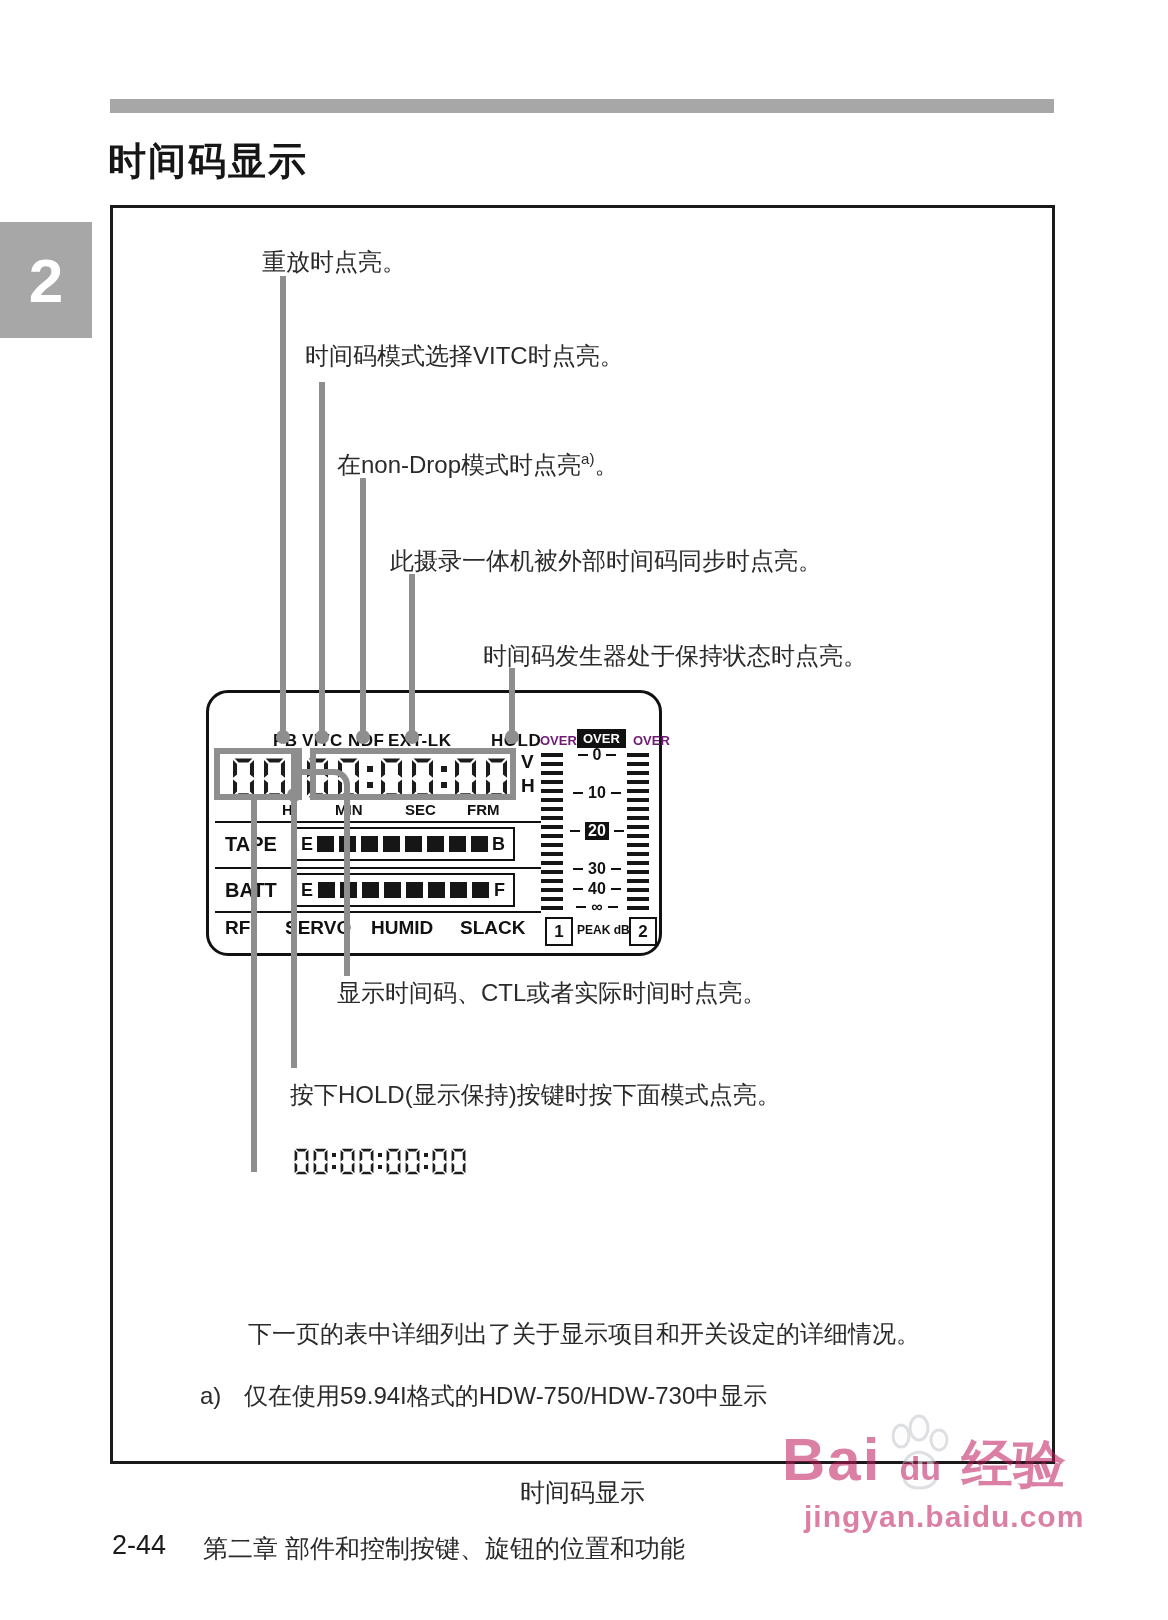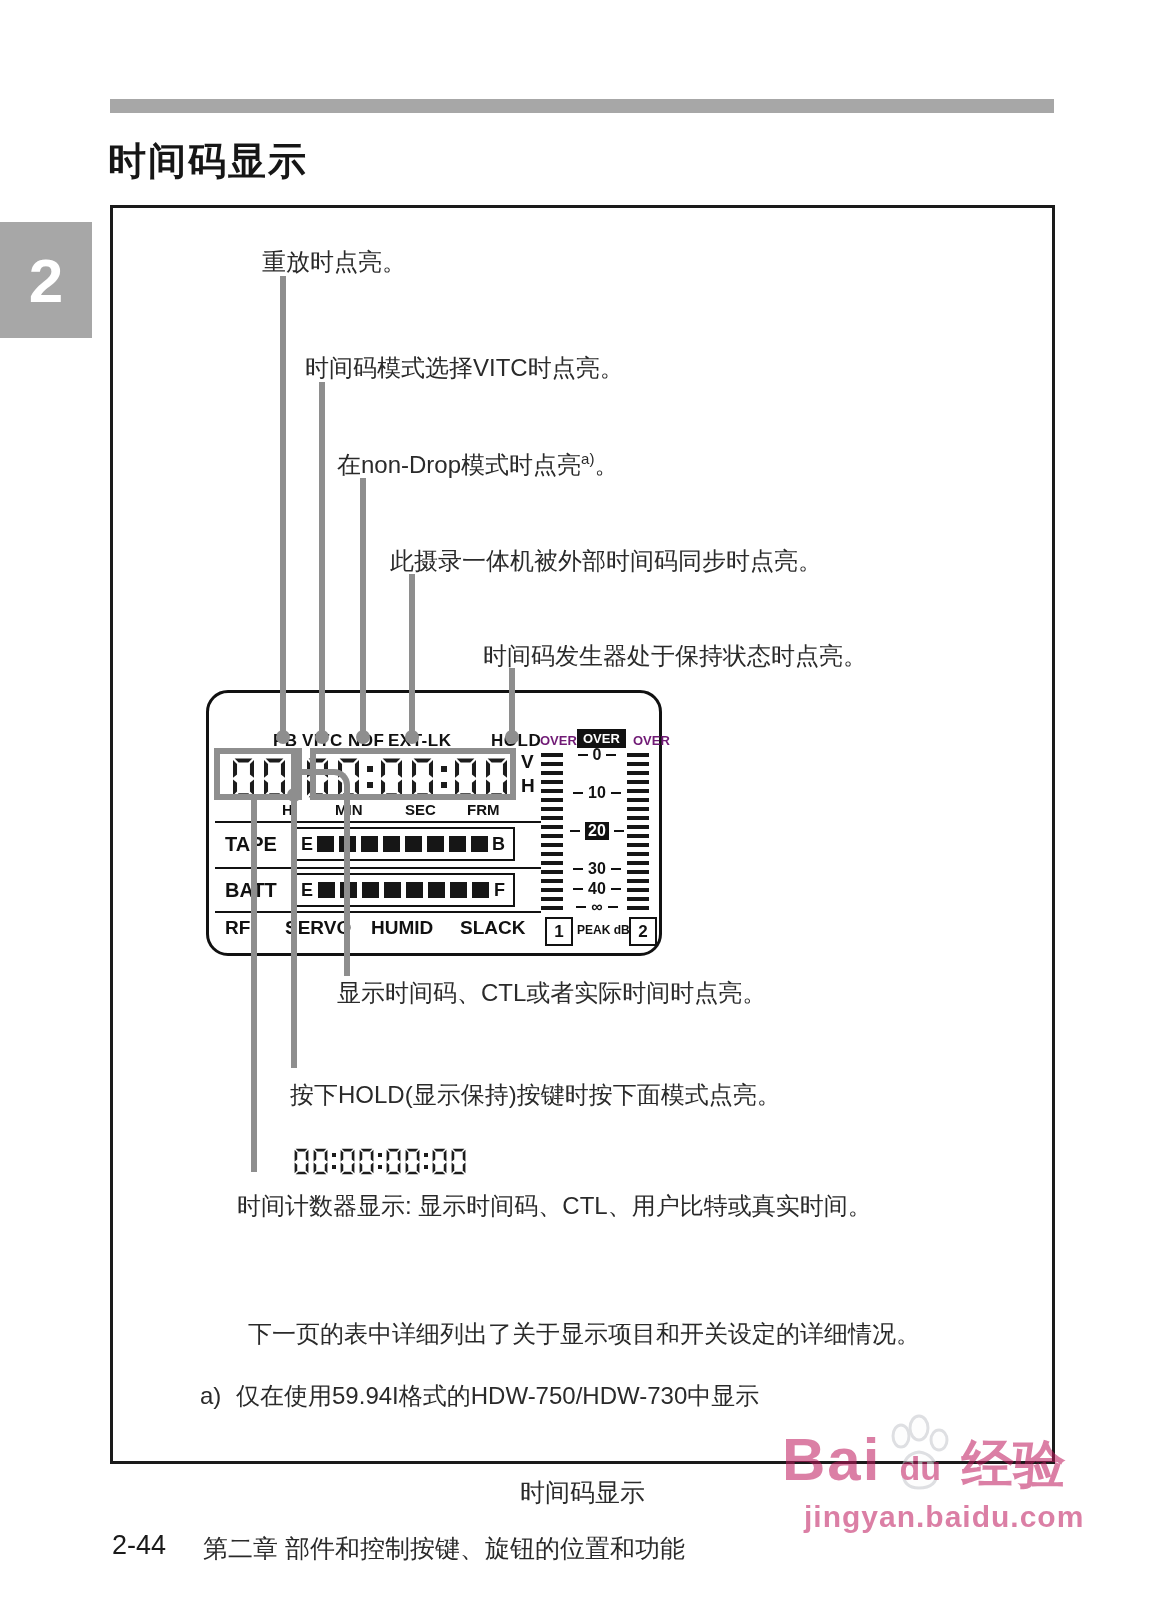--- a/index.html
+++ b/index.html
@@ -86,21 +86,21 @@
 
   <div class="abs topbar"></div>
   <div class="abs chapter-tab">
     <span>2</span>
   </div>
   <div class="abs title nowrap">时间码显示</div>
 
   <div class="abs main-box"></div>
 
   <div class="abs callout" style="left:262px;top:246px;">重放时点亮。</div>
-  <div class="abs callout" style="left:305px;top:352px;">时间码模式选择VITC时点亮。</div>
+  <div class="abs callout" style="left:305px;top:340px;">时间码模式选择VITC时点亮。</div>
   <div class="abs callout" style="left:337px;top:449px;"><span>在non-Drop模式时点亮</span><sup>a)</sup><span>。</span></div>
   <div class="abs callout" style="left:390px;top:545px;">此摄录一体机被外部时间码同步时点亮。</div>
   <div class="abs callout" style="left:483px;top:640px;">时间码发生器处于保持状态时点亮。</div>
 
   <div class="abs gline" style="left:280px;top:276px;height:462px;"></div>
   <div class="abs gline" style="left:319px;top:382px;height:356px;"></div>
   <div class="abs gline" style="left:360px;top:478px;height:260px;"></div>
   <div class="abs gline" style="left:409px;top:574px;height:164px;"></div>
   <div class="abs gline" style="left:509px;top:668px;height:70px;"></div>
   <div class="abs gdot" style="left:276px;top:730px;"></div>
@@ -407,25 +407,24 @@
       </svg>
       <svg viewBox="0 0 32 52" width="17" height="30">
         <polygon fill="#1c1c1c" points="5,3 27,3 22,8 10,8"></polygon>
         <polygon fill="#1c1c1c" points="3,5 8,10 8,23 3,27"></polygon>
         <polygon fill="#1c1c1c" points="29,5 29,27 24,23 24,10"></polygon>
         <polygon fill="#1c1c1c" points="3,29 8,33 8,44 3,49"></polygon>
         <polygon fill="#1c1c1c" points="29,29 29,49 24,44 24,33"></polygon>
         <polygon fill="#1c1c1c" points="5,51 10,46 22,46 27,51"></polygon>
       </svg>
     </div>
-  <div class="abs body-text" style="left:237px;top:1190px;">时间计数器显示:  显示时间码、CTL、用户比特或真实时间。</div>
   <div class="abs body-text" style="left:248px;top:1318px;">下一页的表中详细列出了关于显示项目和开关设定的详细情况。</div>
   <div class="abs body-text" style="left:200px;top:1380px;">
     <span>a)</span>
-    <span style="margin-left:8px;">仅在使用59.94I格式的HDW-750/HDW-730中显示</span>
+    <span style="margin-left:16px;">仅在使用59.94I格式的HDW-750/HDW-730中显示</span>
   </div>
 
   <div class="abs caption">时间码显示</div>
   <div class="abs footer-page">2-44</div>
   <div class="abs footer-chapter">第二章 部件和控制按键、旋钮的位置和功能</div>
 
   <div class="abs watermark">
     <div class="wm-row1">
       <span class="wm-bai">Bai</span>
       <span class="wm-paw">

